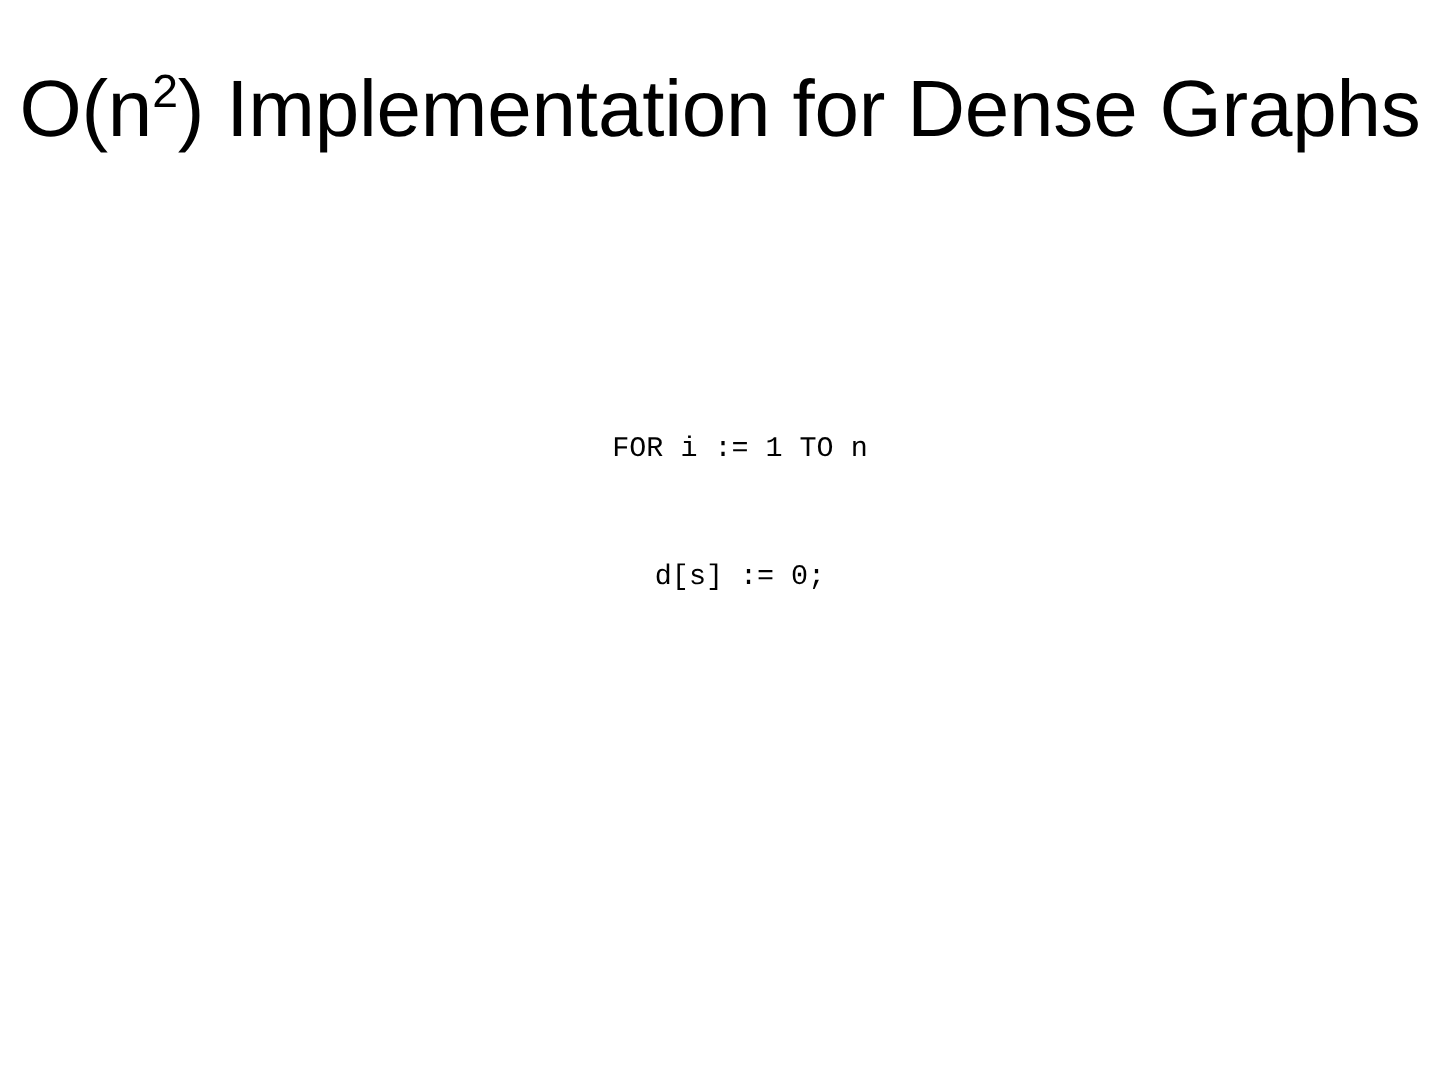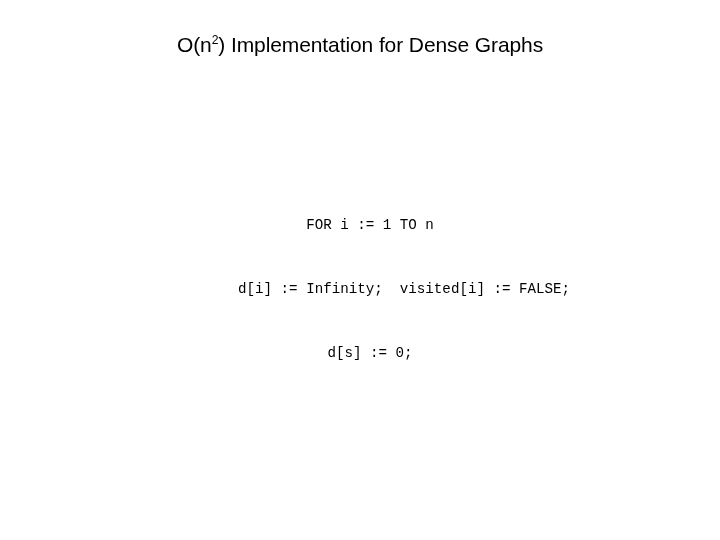--- a/index.html
+++ b/index.html
@@ -19,21 +19,21 @@
     height: 540px;
     background: #ffffff;
   }
   #slide-title {
     position: absolute;
     left: 0;
     top: 33px;
     width: 720px;
     text-align: center;
     font-family: "Liberation Sans", sans-serif;
-    font-size: 21px;
+    font-size: 40px;
     font-weight: 400;
     color: #000000;
     letter-spacing: -0.1px;
     white-space: nowrap;
   }
   #slide-title sup {
     font-size: 0.58em;
     vertical-align: super;
     line-height: 0;
   }
@@ -68,21 +68,20 @@
 <div id="slide" style="background: rgb(255, 255, 255);">
 
   <div id="slide-title">
     <span>O(n</span><sup>2</sup><span>) Implementation for Dense Graphs</span>
   </div>
 
   <div id="code-body">
 
     <div class="code-block">
       <span class="code-line">FOR i := 1 TO n</span>
-      <span class="code-line">        d[i] := Infinity;  visited[i] := FALSE;</span>
       <span class="code-line">d[s] := 0;</span>
     </div>
 
     <div class="block-gap"></div>
 
     
 
     
 
     

